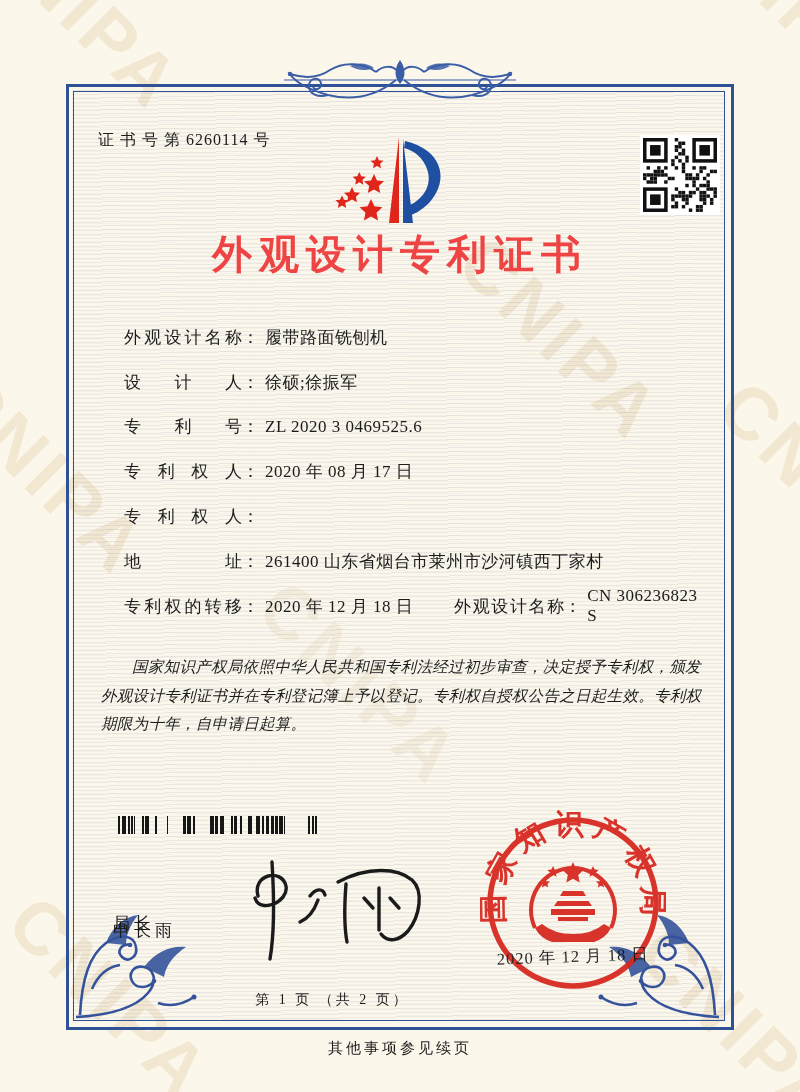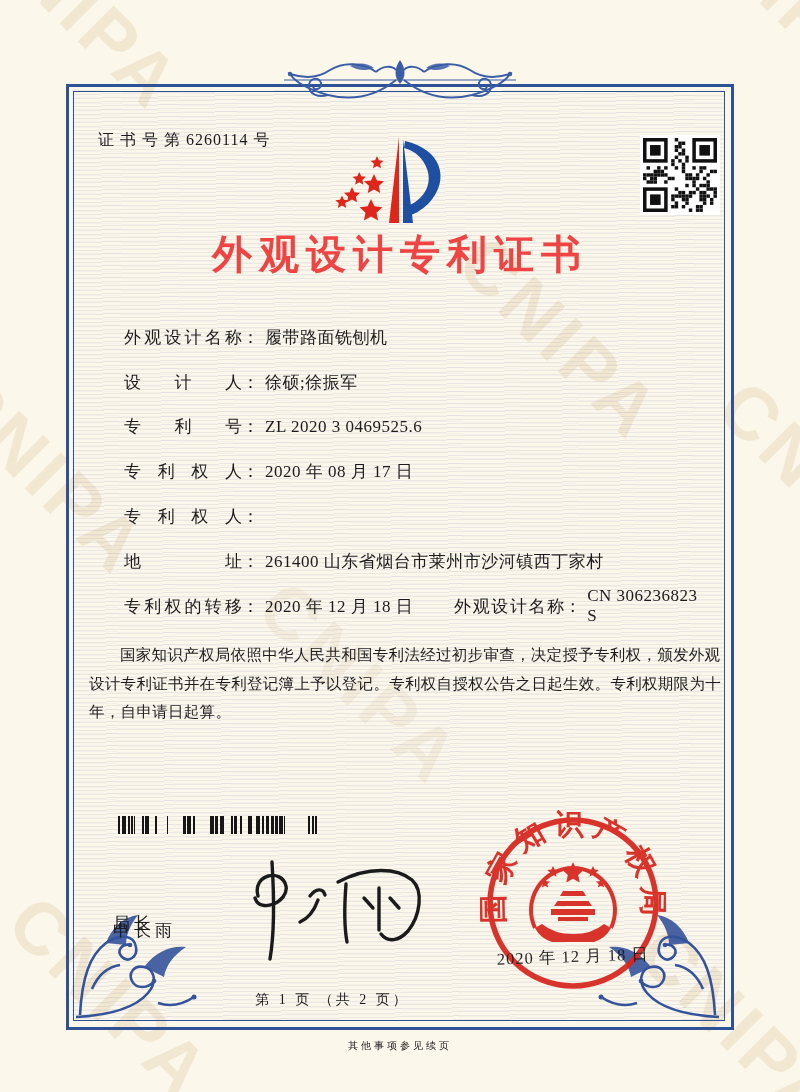--- a/index.html
+++ b/index.html
@@ -38,32 +38,32 @@
 
   .fields{left:100px;top:315px;width:604px;}
   .field-row{position:relative;height:44.8px;display:flex;align-items:center;font-size:17px;margin-left:24px;}
   .field-label{display:inline-block;width:118px;text-align:justify;text-align-last:justify;
                -moz-text-align-last:justify;}
   .field-colon{display:inline-block;}
   .field-value{margin-left:6px;letter-spacing:.5px;}
   .second-pair{position:absolute;left:330px;top:0;height:100%;display:flex;align-items:center;}
 
   .paragraphs{left:85px;top:637px;width:643px;font-size:15.5px;line-height:28.6px;color:#1d1d1d;}
-  .paragraphs p{margin:4px;text-indent:2em;letter-spacing:.3px;}
+  .paragraphs p{margin:16px;text-indent:2em;letter-spacing:.3px;font-style:italic;}
 
   .barcode{left:114px;top:815px;width:206px;height:20px;}
 
   .sig-title{left:113px;top:912px;font-size:17px;letter-spacing:4px;}
   .sig-name{left:113px;top:911px;font-size:17px;letter-spacing:4px;margin-top:8px;}
   .sig-script{left:228px;top:856px;width:205px;height:108px;}
 
   .seal{left:480px;top:810px;width:186px;height:186px;z-index:5;}
 
   .page-num{left:0;top:991px;width:665px;text-align:center;font-size:14px;letter-spacing:3px;z-index:4;}
-  .foot-note{left:0;top:1039px;width:800px;text-align:center;font-size:10px;letter-spacing:3px;}
+  .foot-note{left:0;top:1039px;width:800px;text-align:center;font-size:15px;letter-spacing:3px;}
 </style>
 </head>
 <body>
 
 <div class="page">
 
   <span class="wm" style="left:-45px;top:-35px;">CNIPA</span>
   <span class="wm" style="left:655px;top:-55px;">CNIPA</span>
   <span class="wm" style="left:435px;top:295px;">CNIPA</span>
   <span class="wm" style="left:-80px;top:430px;">CNIPA</span>

